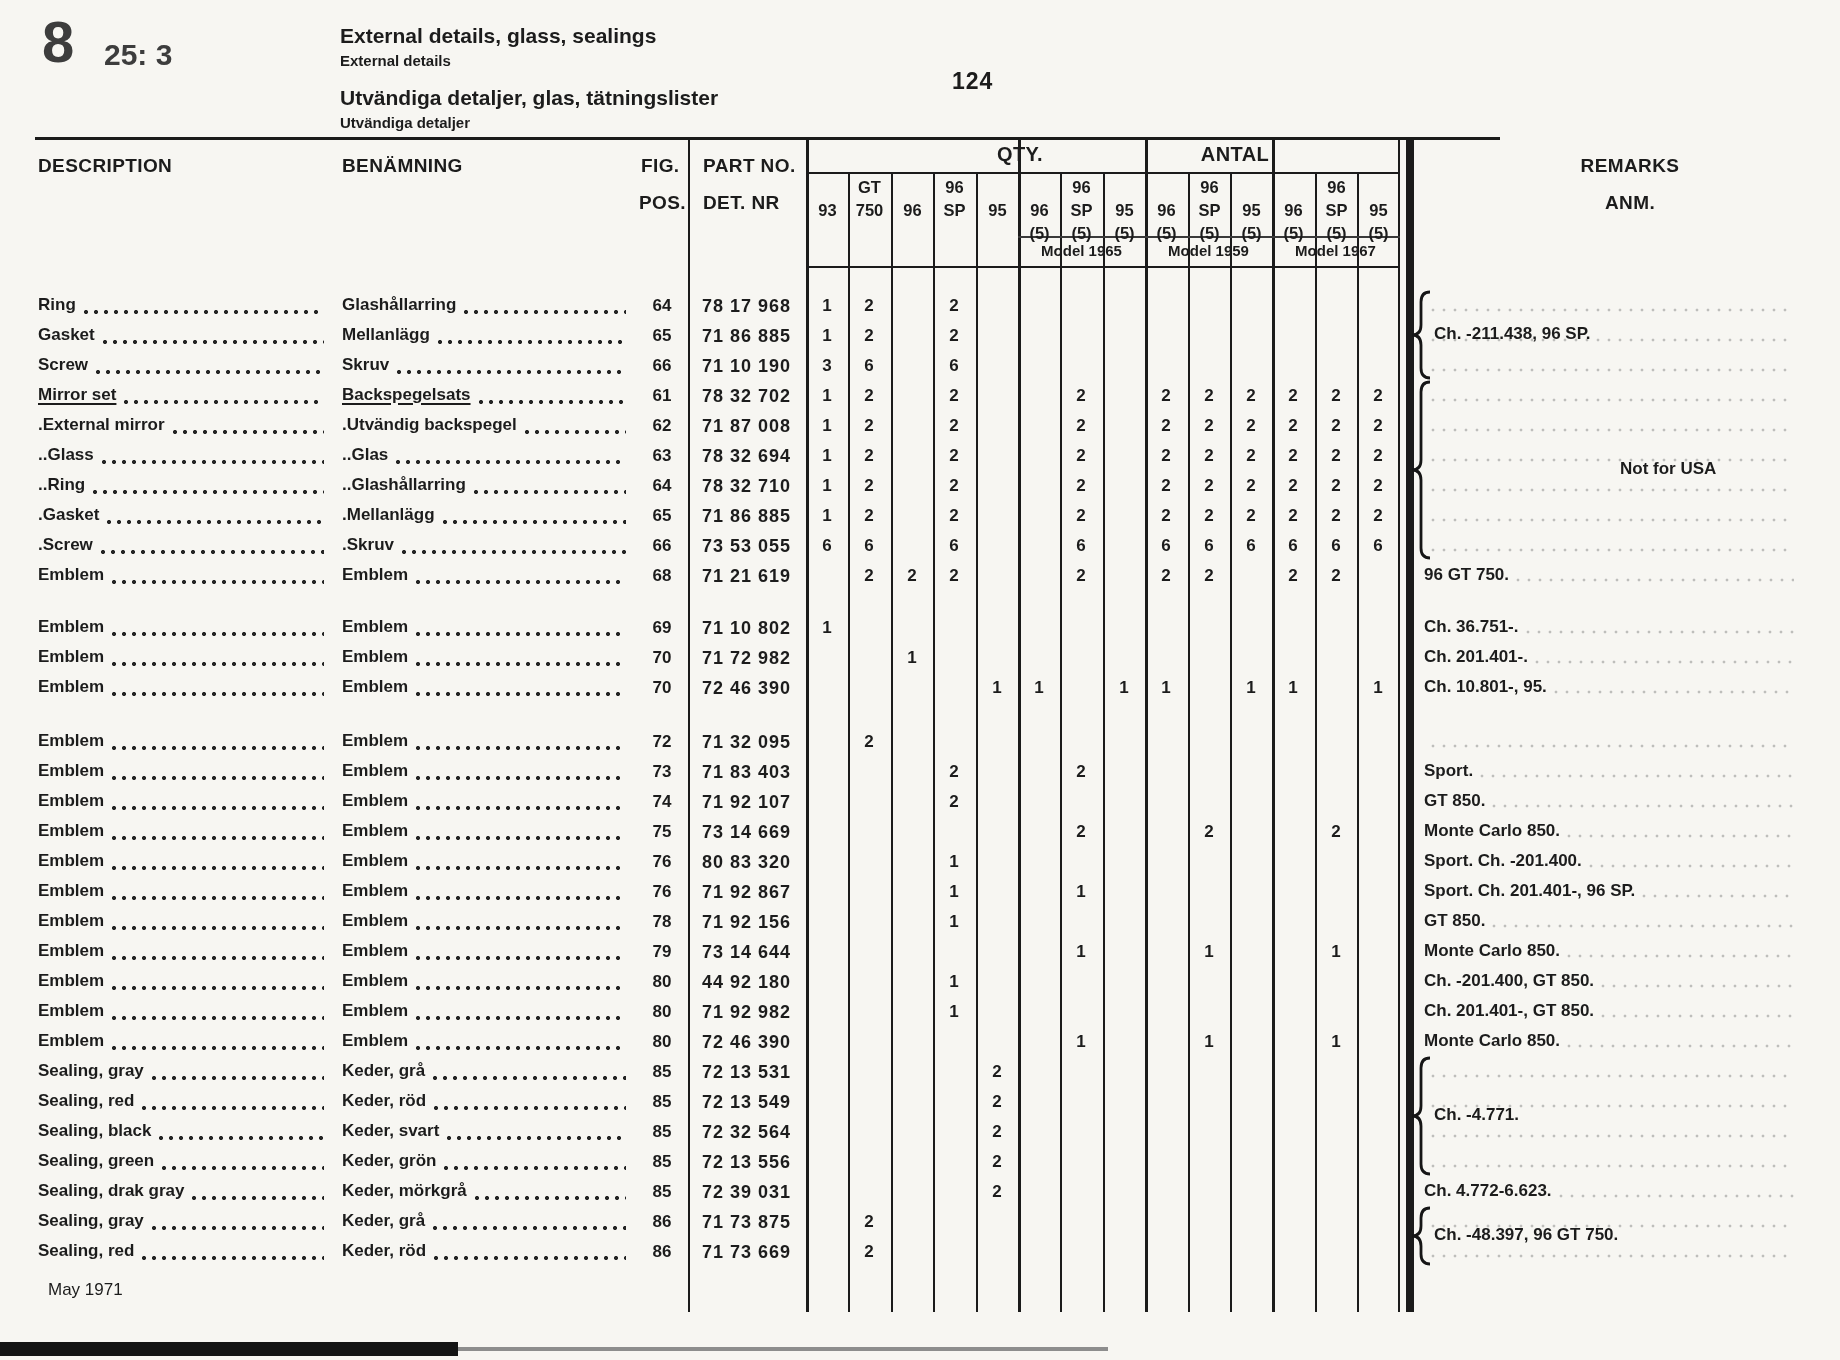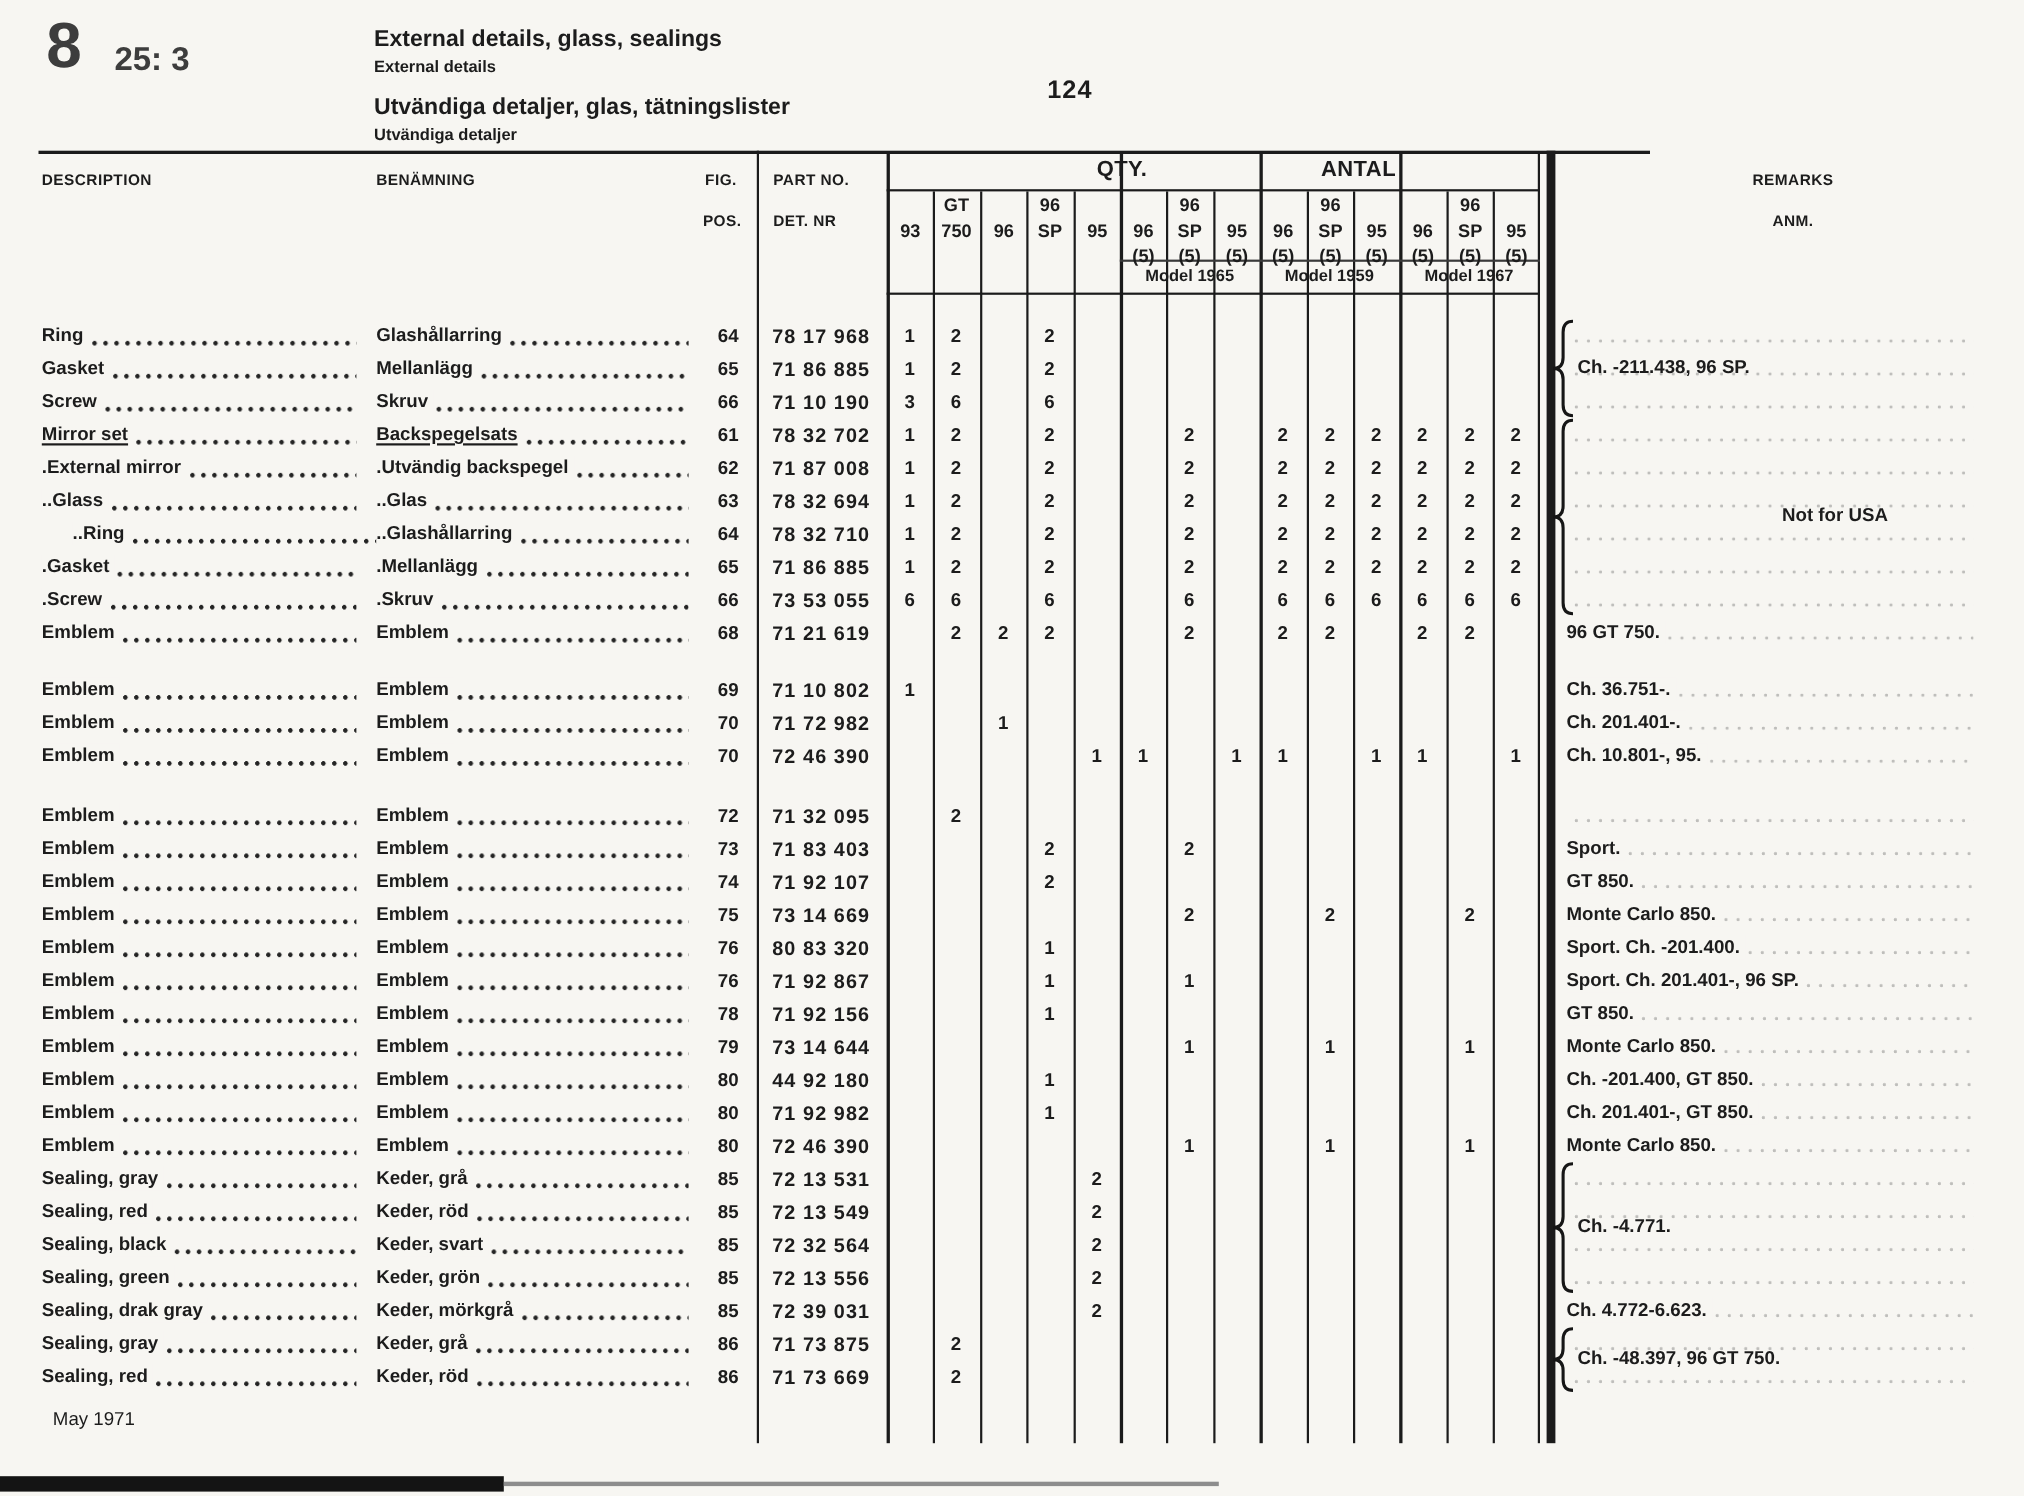--- a/index.html
+++ b/index.html
@@ -14,21 +14,21 @@
   .ben  .txt{font-weight:700;}
   .lead{flex:1;height:6px;align-self:flex-end;margin:0 6px 3px 2px;
         background-image:radial-gradient(circle at 3px 3px,#242424 1.8px,transparent 2.3px);
         background-size:10px 6px;background-repeat:repeat-x;}
   .flead{flex:1;height:4px;align-self:flex-end;margin:0 4px 6px 2px;opacity:.35;
         background-image:radial-gradient(circle at 2px 2px,#555 1.2px,transparent 1.7px);
         background-size:11px 4px;background-repeat:repeat-x;}
   .u .txt{text-decoration:underline;text-decoration-thickness:2px;text-underline-offset:3px;}
   .qv{position:absolute;width:42px;text-align:center;font-weight:700;font-size:17px;}
   .qh{position:absolute;width:43px;text-align:center;font-weight:700;font-size:16.5px;}
-  .hd{position:absolute;font-weight:700;font-size:14px;letter-spacing:.4px;}
+  .hd{position:absolute;font-weight:700;font-size:19px;letter-spacing:.4px;}
   .rmk{font-weight:700;font-size:17px;}
   .fig{position:absolute;width:52px;text-align:center;font-weight:700;font-size:17px;}
   .prt{position:absolute;font-weight:700;font-size:18px;letter-spacing:1px;}
   svg.braces{position:absolute;left:0;top:0;pointer-events:none;}
 </style>
 </head>
 <body>
 
 <div id="page">
 
@@ -226,21 +226,21 @@
     <div class="qv abs" style="left: 1145px; top: 446px;">2</div>
     <div class="qv abs" style="left: 1188px; top: 446px;">2</div>
     <div class="qv abs" style="left: 1230px; top: 446px;">2</div>
     <div class="qv abs" style="left: 1272px; top: 446px;">2</div>
     <div class="qv abs" style="left: 1315px; top: 446px;">2</div>
     <div class="qv abs" style="left: 1357px; top: 446px;">2</div>
     <div class="cell abs" style="left: 1424px; top: 444px; width: 374px;">
       <span class="txt rmk"></span>
       <span class="flead"></span>
     </div>
-    <div class="cell desc abs" style="left: 38px; top: 474px; width: 292px; margin-left: 28px;">
+    <div class="cell desc abs" style="left: 38px; top: 474px; width: 292px;">
       <span class="txt">..Ring</span>
       <span class="lead"></span>
     </div>
     <div class="cell ben abs" style="left: 342px; top: 474px; width: 290px;">
       <span class="txt">..Glashållarring</span>
       <span class="lead"></span>
     </div>
     <div class="fig abs" style="left: 636px; top: 476px;">64</div>
     <div class="prt abs" style="left: 702px; top: 476px;">78 32 710</div>
     <div class="qv abs" style="left: 806px; top: 476px;">1</div>

